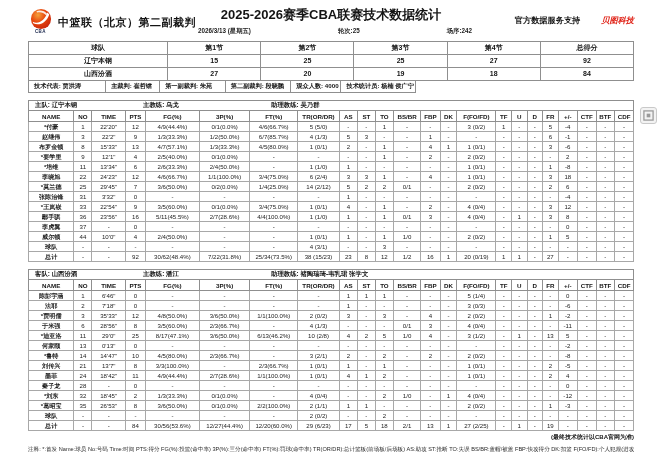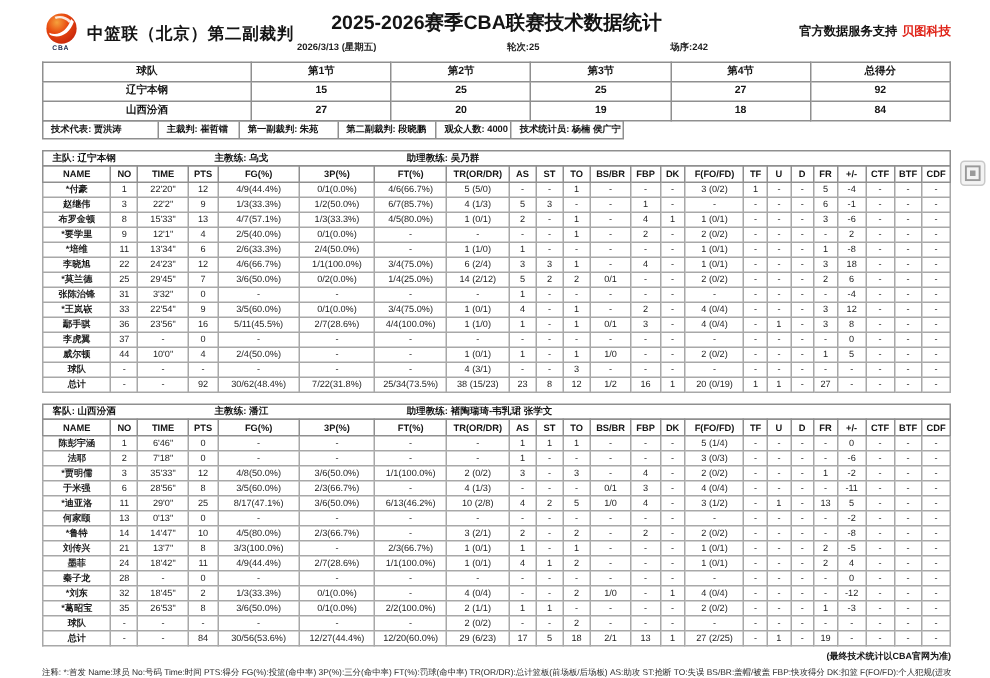--- a/index.html
+++ b/index.html
@@ -15,21 +15,21 @@
   .top { position:relative; height:33px; }
   .logo-wrap { display:flex; align-items:center; gap:5px; padding-top:3px; }
   .logo { width:25px; height:28px; display:flex; flex-direction:column; align-items:center; }
   .logo svg { display:block; }
   .logo-sub { font-size:4.5px; font-weight:700; color:#18264c; letter-spacing:.5px; margin-top:-1px; }
   .company { font-size:11px; font-weight:700; letter-spacing:.5px; }
   .title-block { position:absolute; left:50%; top:1px; transform:translateX(-50%); width:310px; text-align:center; }
   .title { font-size:13px; font-weight:700; }
   .subtitle { display:flex; justify-content:space-between; padding:3px 14px 0 22px; font-size:6.3px; font-weight:700; color:#222; }
   .sponsor { position:absolute; right:0; top:10px; font-size:8.2px; font-weight:700; }
-  .sponsor-name { color:#e02419; margin-left:3px; }
+  .sponsor-name { color:#e02419; font-style:italic; margin-left:21px; }
 
   
   table { border-collapse:collapse; }
   .score { width:100%; margin-top:3px; table-layout:fixed; }
   .score th, .score td {
     border:1px solid #8f8f8f; text-align:center; font-size:7px; font-weight:700;
     height:13px; padding:0; line-height:12px;
   }
   .score col.c-team { width:23%; }
 

